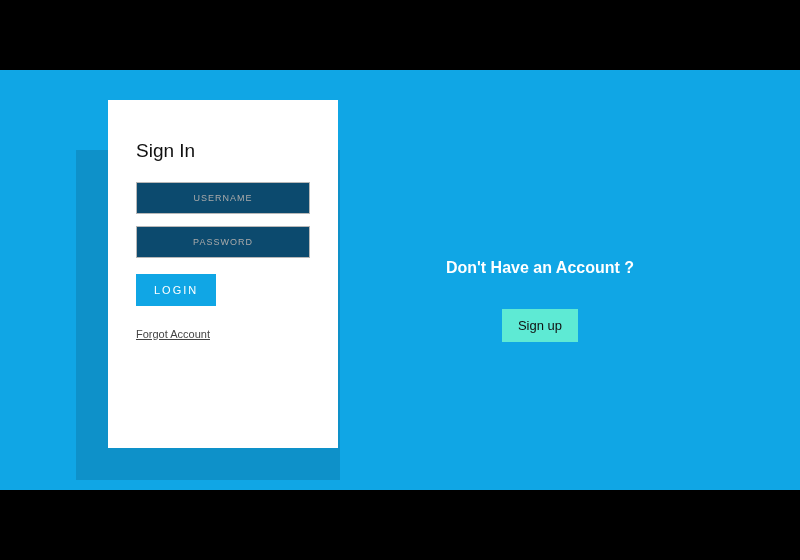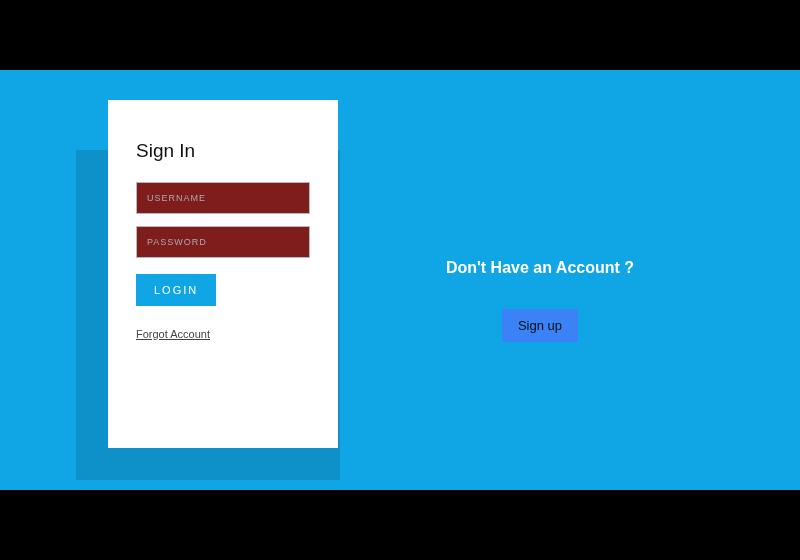--- a/index.html
+++ b/index.html
@@ -44,22 +44,23 @@
   }
   .field {
     width: 100%;
     height: 32px;
     border: 1px solid #b8b8b8;
     padding: 12px 10px;
     font-size: 9px;
     letter-spacing: 1px;
     color: #999;
     margin-bottom: 12px;
-    background: #7f1d1d;
+    background: #0c4a6e;
     outline: none;
+    text-align: center;
   }
   .field::placeholder { color: #aaa; letter-spacing: 1px; }
   .login-btn {
     background: #10a6e5;
     color: #fff;
     border: none;
     padding: 10px 18px;
     font-size: 11px;
     letter-spacing: 2px;
     cursor: pointer;
@@ -84,21 +85,21 @@
     align-items: center;
     justify-content: center;
     gap: 32px;
   }
   .right-panel .prompt {
     color: #fff;
     font-size: 16px;
     font-weight: 600;
   }
   .signup-btn {
-    background: #3b82f6;
+    background: #5eead4;
     color: #111;
     border: none;
     padding: 9px 16px;
     font-size: 13px;
     font-weight: 500;
     cursor: pointer;
   }
 </style>
 </head>
 <body>

